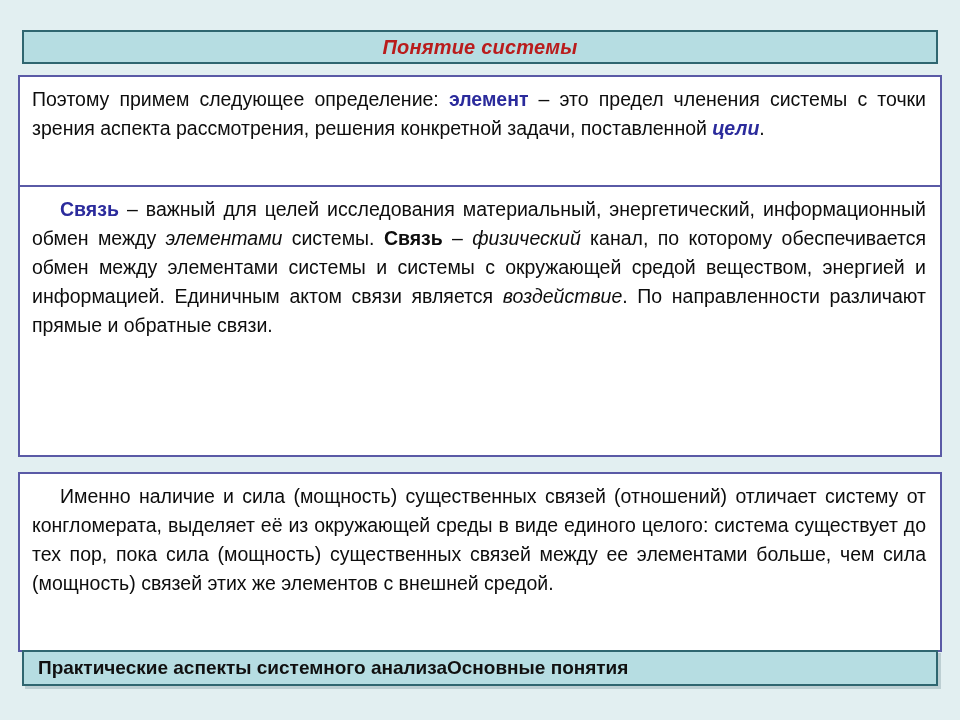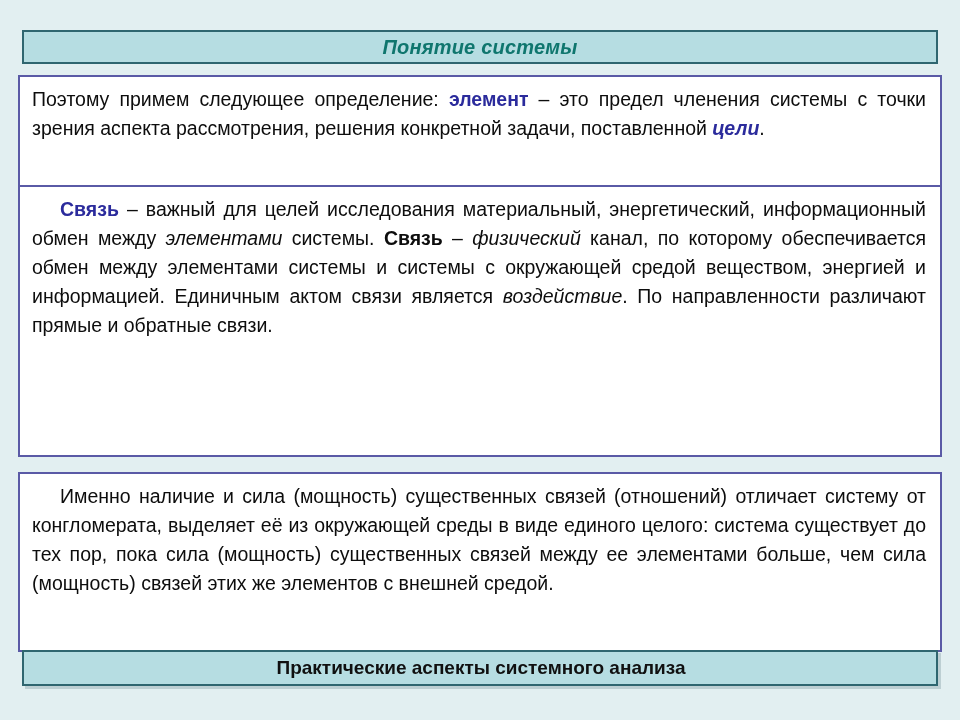--- a/index.html
+++ b/index.html
@@ -32,21 +32,21 @@
     border: 2px solid #2f6670;
     box-sizing: border-box;
     display: flex;
     align-items: center;
     justify-content: center;
   }
   .title-text {
     font-size: 20px;
     font-weight: bold;
     font-style: italic;
-    color: #0f766e;
+    color: #b91c1c;
     letter-spacing: 0.2px;
   }
 
   
   .box {
     position: absolute;
     background: #ffffff;
     border: 2px solid #5a5aa6;
     box-sizing: border-box;
     padding: 8px 14px 8px 12px;
@@ -76,21 +76,21 @@
     position: absolute;
     left: 22px;
     top: 650px;
     width: 916px;
     height: 36px;
     background: #b6dde2;
     border: 2px solid #2f6670;
     box-sizing: border-box;
     display: flex;
     align-items: center;
-    justify-content: center;
+    justify-content: flex-start;
     padding: 0 12px 0 14px;
     box-shadow: 3px 3px 0 rgba(120,150,155,0.35);
   }
   .footer-left, .footer-right {
     font-size: 19px;
     font-weight: bold;
     color: #101010;
     white-space: nowrap;
   }
 </style>
@@ -110,15 +110,16 @@
   <div class="box box-2">
     <p class="para indent"><span class="b-blue">Связь</span><span> – важный для целей исследования материальный, энергетический, информационный обмен между </span><span class="it">элементами</span><span> системы. </span><span class="b-black">Связь</span><span> – </span><span class="it">физический</span><span> канал, по которому обеспечивается обмен между элементами системы и системы с окружающей средой веществом, энергией и информацией. Единичным актом связи является </span><span class="it">воздействие</span><span>.  По направленности различают прямые и обратные связи.</span></p>
   </div>
 
   <div class="box box-3">
     <p class="para indent"><span>Именно наличие и сила (мощность) существенных связей (отношений) отличает систему от конгломерата, выделяет её из окружающей среды в виде единого целого: система существует до тех пор, пока сила (мощность) существенных связей между ее элементами больше, чем сила (мощность) связей этих же элементов с внешней средой.</span></p>
   </div>
 
   <div class="footer-bar">
     <span class="footer-left">Практические аспекты системного анализа</span>
+    <span class="footer-right">Основные понятия</span>
   </div>
 
 </div>
 
 </body></html>

